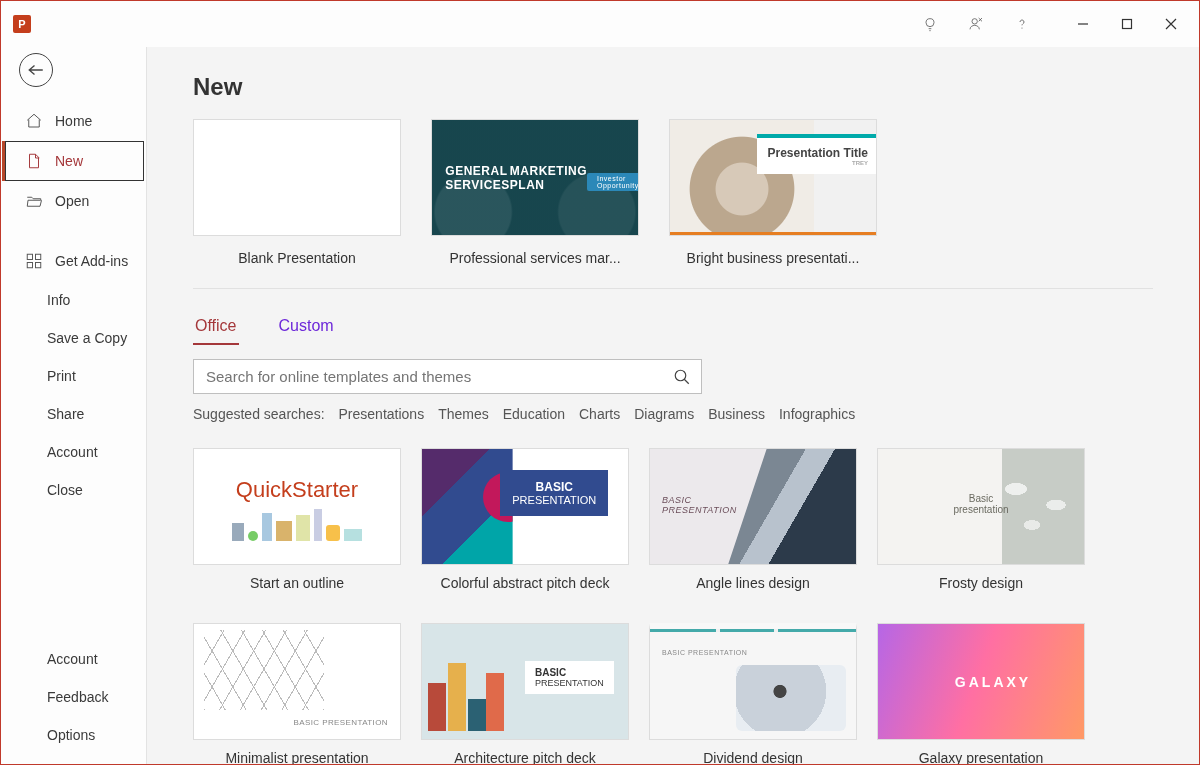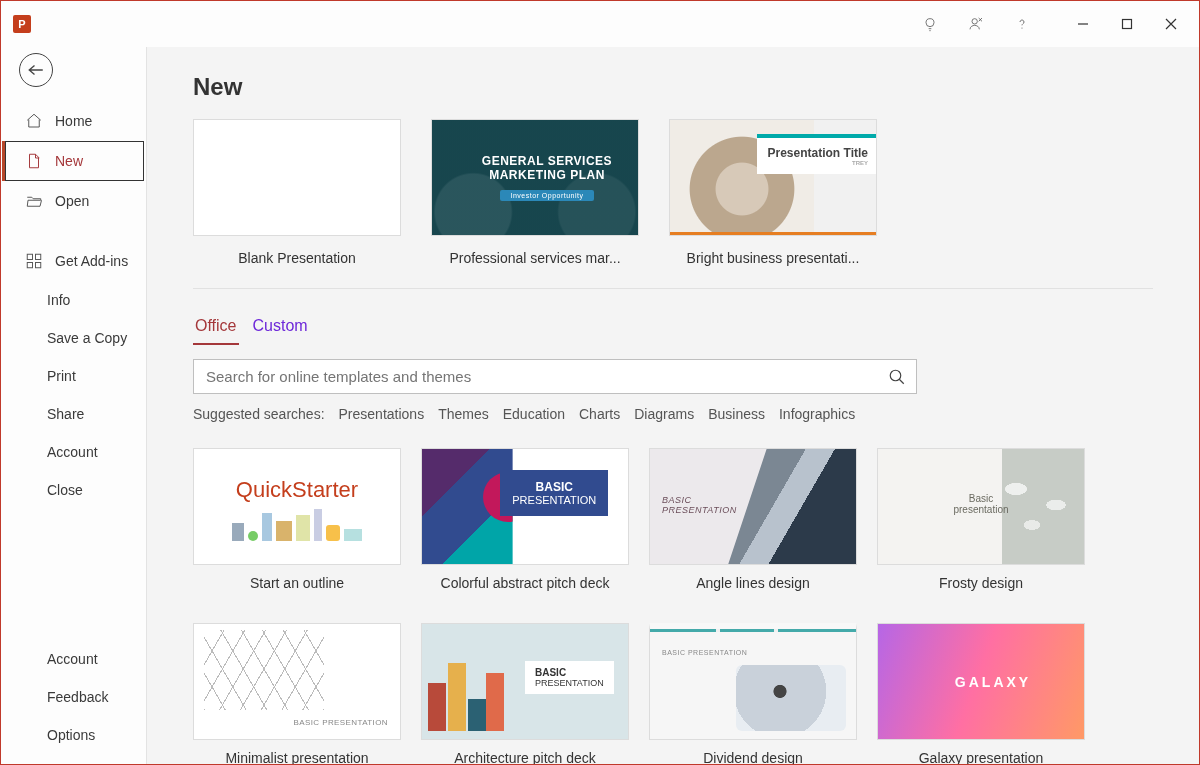--- a/index.html
+++ b/index.html
@@ -36,37 +36,37 @@
   .main-scroll { position:absolute; inset:0; overflow-y:auto; padding:0 46px 30px 46px; }
   .main-scroll::-webkit-scrollbar { width:17px; background:#f0f0f0;}
   .main-scroll::-webkit-scrollbar-thumb { background:#c1c1c1; border-radius:0; border:4px solid #f0f0f0;}
   .main-scroll::-webkit-scrollbar-button { height:17px; background:#f0f0f0; }
   h1.page-title { font-size:24px; font-weight:600; color:#333; margin:26px 0 18px 0; }
   .top-templates { display:flex; gap:30px; padding-bottom:22px; border-bottom:1px solid #e1e1e1; margin-bottom:12px;}
   .tmpl-card { width:208px; cursor:pointer; }
   .tmpl-thumb { width:208px; height:117px; background:#fff; border:1px solid #dcdcdc; display:flex; align-items:center; justify-content:center; overflow:hidden; position:relative;}
   .tmpl-label { text-align:center; font-size:14px; color:#333; margin-top:14px; width:208px; white-space:nowrap; overflow:hidden; text-overflow:ellipsis;}
   
-  .tabs { display:flex; gap:12px; margin:24px 0 6px 0; }
+  .tabs { display:flex; gap:38px; margin:24px 0 6px 0; }
   .tab { font-size:16px; color:#6d28d9; padding:4px 2px 8px 2px; cursor:pointer; }
   .tab.active { color:#a4373a; border-bottom:2px solid #a4373a; font-weight:500;}
   
   .search-row { margin-top:14px; }
-  .search-box { width:724px; height:35px; border:1px solid #bfbfbf; background:#fff; display:flex; align-items:center; padding:0 10px; }
+  .search-box { width:509px; height:35px; border:1px solid #bfbfbf; background:#fff; display:flex; align-items:center; padding:0 10px; }
   .search-box input { flex:1; border:none; outline:none; font-size:15px; color:#666; background:transparent;}
   .search-box svg { width:18px; height:18px; stroke:#444; fill:none; stroke-width:1.6;}
   .suggested-row { margin-top:12px; font-size:14px; color:#555; display:flex; flex-wrap:wrap; gap:14px; align-items:center;}
   .suggested-row .lbl { color:#555; }
   .suggested-row .sug { color:#555; cursor:pointer; }
   
   .template-grid { display:grid; grid-template-columns:repeat(4, 208px); gap:32px 20px; margin-top:26px;}
   .grid-card .tmpl-label { margin-top:10px; }
   
   .thumb-blank { background:#fff; }
-  .thumb-general { background:linear-gradient(0deg, rgba(12,60,68,.82),rgba(12,60,68,.82)), radial-gradient(circle at 20% 80%, #b2c9cc 0 20%, transparent 21%), radial-gradient(circle at 80% 80%, #9db6b8 0 20%, transparent 21%), #4a7278; color:#fff; flex-direction:column; font-size:11px; letter-spacing:.5px;padding-left:24px;}
+  .thumb-general { background:linear-gradient(0deg, rgba(12,60,68,.82),rgba(12,60,68,.82)), radial-gradient(circle at 20% 80%, #b2c9cc 0 20%, transparent 21%), radial-gradient(circle at 80% 80%, #9db6b8 0 20%, transparent 21%), #4a7278; color:#fff; flex-direction:row; font-size:11px; letter-spacing:.5px;padding-left:24px;}
   .thumb-general .t1 { font-size:12px; font-weight:600;}
   .thumb-general .t2 { font-size:12px; font-weight:600;}
   .thumb-general .badge { margin-top:8px; background:#2b88b8; color:#fff; font-size:7px; padding:2px 10px; border-radius:2px;}
   .thumb-bright { background:#f1f1f1; position:relative;}
   .thumb-bright .hands { position:absolute; left:0; top:0; width:70%; height:100%; background:radial-gradient(circle at 50% 60%, #d7c9b8 0 26%, #bba78e 27% 52%, #f0ece6 53% 100%);}
   .thumb-bright .panel { position:absolute; right:0; top:14px; width:58%; background:#fff; border-top:4px solid #0aa; padding:8px 8px; font-size:10px; text-align:right;font-weight:bold;}
   .thumb-bright .panel .pt { font-size:12px; color:#444;}
   .thumb-bright .panel .ps { font-size:6px; color:#aaa;}
   .thumb-bright .orange { position:absolute; left:0; bottom:0; width:100%; height:3px; background:#e67e22;}
   .thumb-quick { background:#fff; flex-direction:column;}

